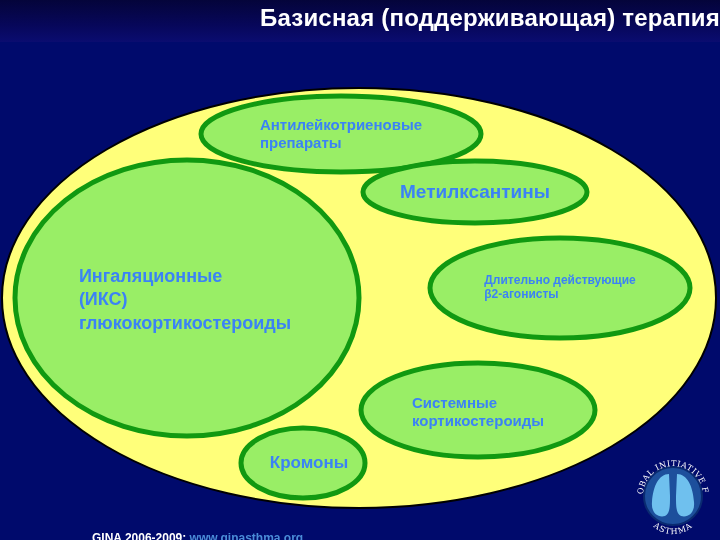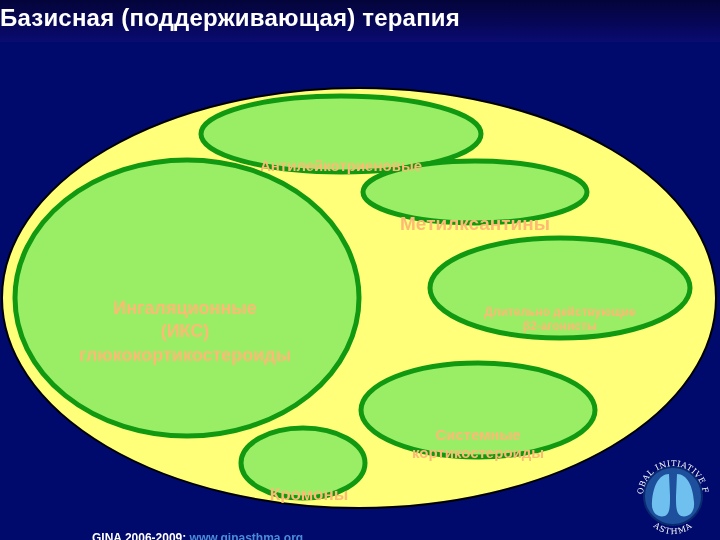--- a/index.html
+++ b/index.html
@@ -6,29 +6,29 @@
   body {
     width: 720px; height: 540px; overflow: hidden; position: relative;
     background: #000a6c;
     font-family: "Liberation Sans", sans-serif;
   }
   .header-band {
     position: absolute; left: 0; top: 0; width: 720px; height: 42px;
     background: linear-gradient(180deg, #04043a 0%, #07075a 60%, #0a0c70 100%);
   }
   .page-title {
-    position: absolute; left: 0; top: 4px; width: 720px; text-align: left;
+    position: absolute; left: 0; top: 4px; width: 720px; text-align: right;
     color: #ffffff; font-size: 24px; font-weight: bold; letter-spacing: 0.2px;
     font-family: "Liberation Sans", sans-serif;
   }
   svg.diagram { position: absolute; left: 0; top: 0; }
   .lbl {
-    position: absolute; text-align: center; color: #fdba74; font-weight: bold;
+    position: absolute; color: #3b82f6; font-weight: bold;
     font-family: "Liberation Sans", sans-serif; line-height: 1.2;
-    transform: translate(-50%, -50%); white-space: nowrap; margin-top: 32px;
+    transform: translate(-50%, -50%); white-space: nowrap;
   }
   .lbl .line { display: block; }
   .footer {
     position: absolute; left: 92px; top: 518px; font-size: 12px; font-weight: bold;
     color: #ffffff; font-family: "Liberation Sans", sans-serif; margin-top: 13px;
   }
   .footer a { color: #4a8cd8; text-decoration: underline; }
   .logo { position: absolute; left: 633px; top: 452px; }
 </style>
 </head>
@@ -49,20 +49,21 @@
 
   <ellipse cx="560" cy="288" rx="130" ry="50" fill="#99ee66" stroke="#119911" stroke-width="5"></ellipse>
 
   <ellipse cx="478" cy="410" rx="117" ry="47" fill="#99ee66" stroke="#119911" stroke-width="5"></ellipse>
 
   <ellipse cx="303" cy="463" rx="62" ry="35" fill="#99ee66" stroke="#119911" stroke-width="5"></ellipse>
 </svg>
 
 <div class="lbl" style="left:341px; top:134px; font-size:15px;">
   <span class="line">Антилейкотриеновые</span>
+  <span class="line">препараты</span>
 </div>
 
 <div class="lbl" style="left:475px; top:192px; font-size:19px;">
   <span class="line">Метилксантины</span>
 </div>
 
 <div class="lbl" style="left:185px; top:300px; font-size:18px; line-height:1.3;">
   <span class="line">Ингаляционные</span>
   <span class="line">(ИКС)</span>
   <span class="line">глюкокортикостероиды</span>

